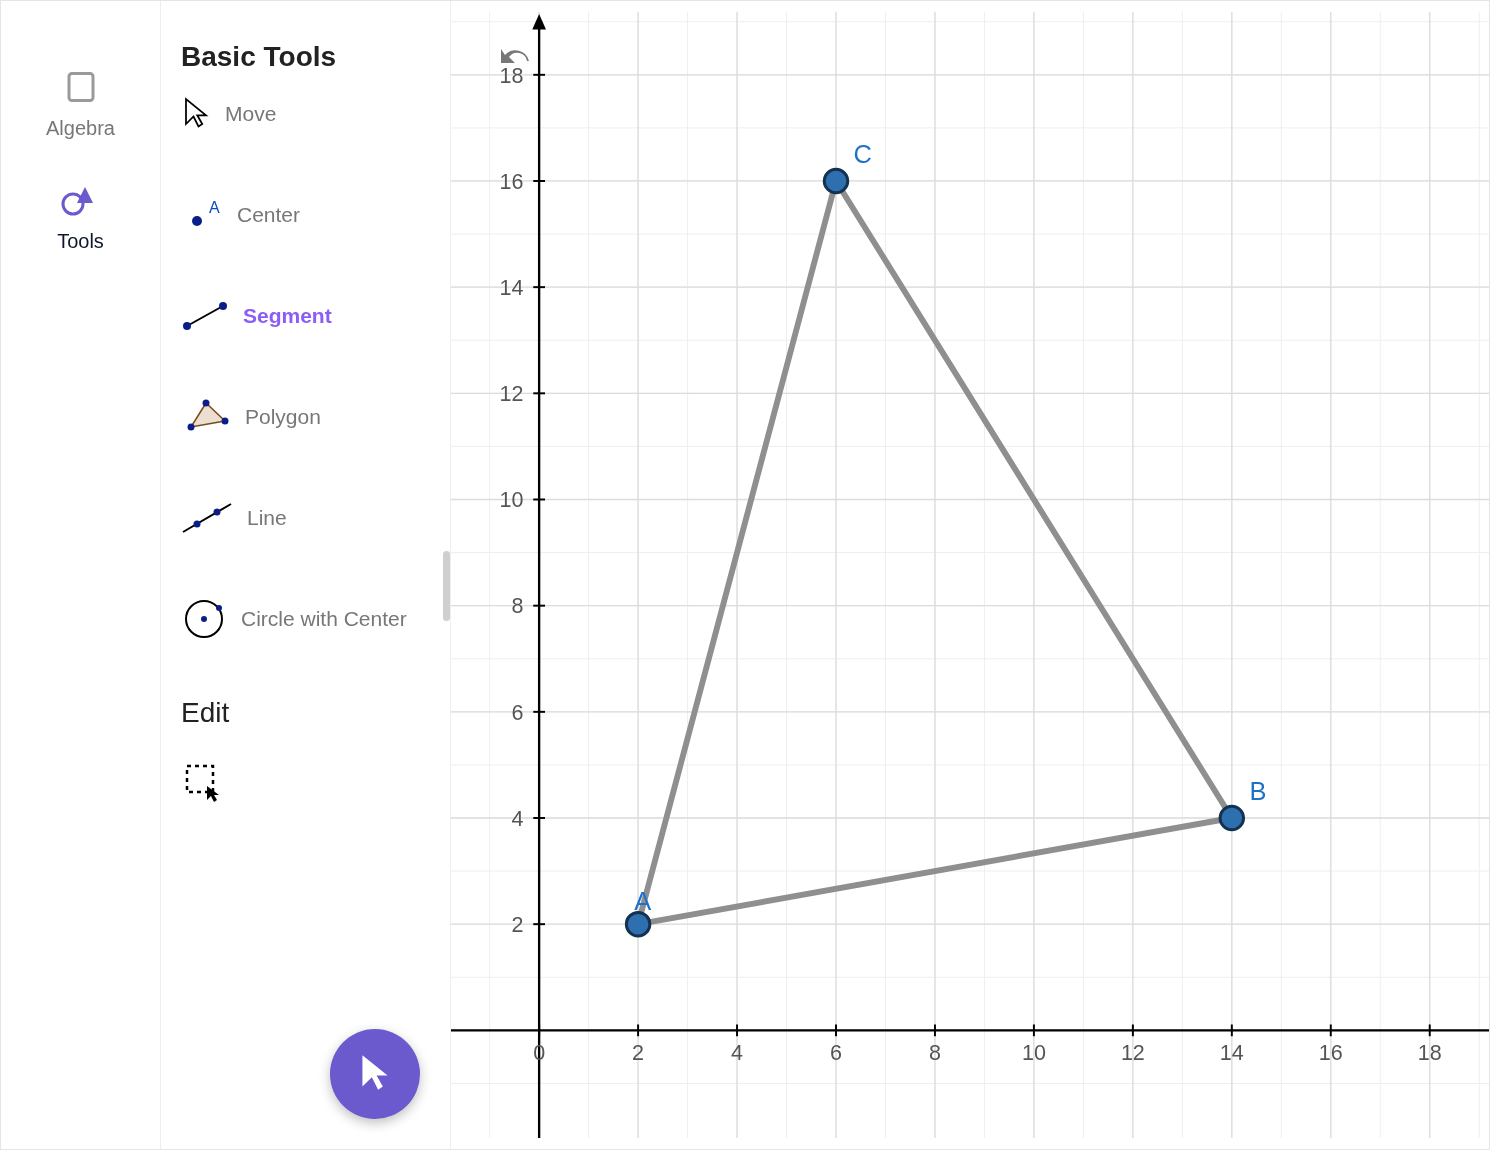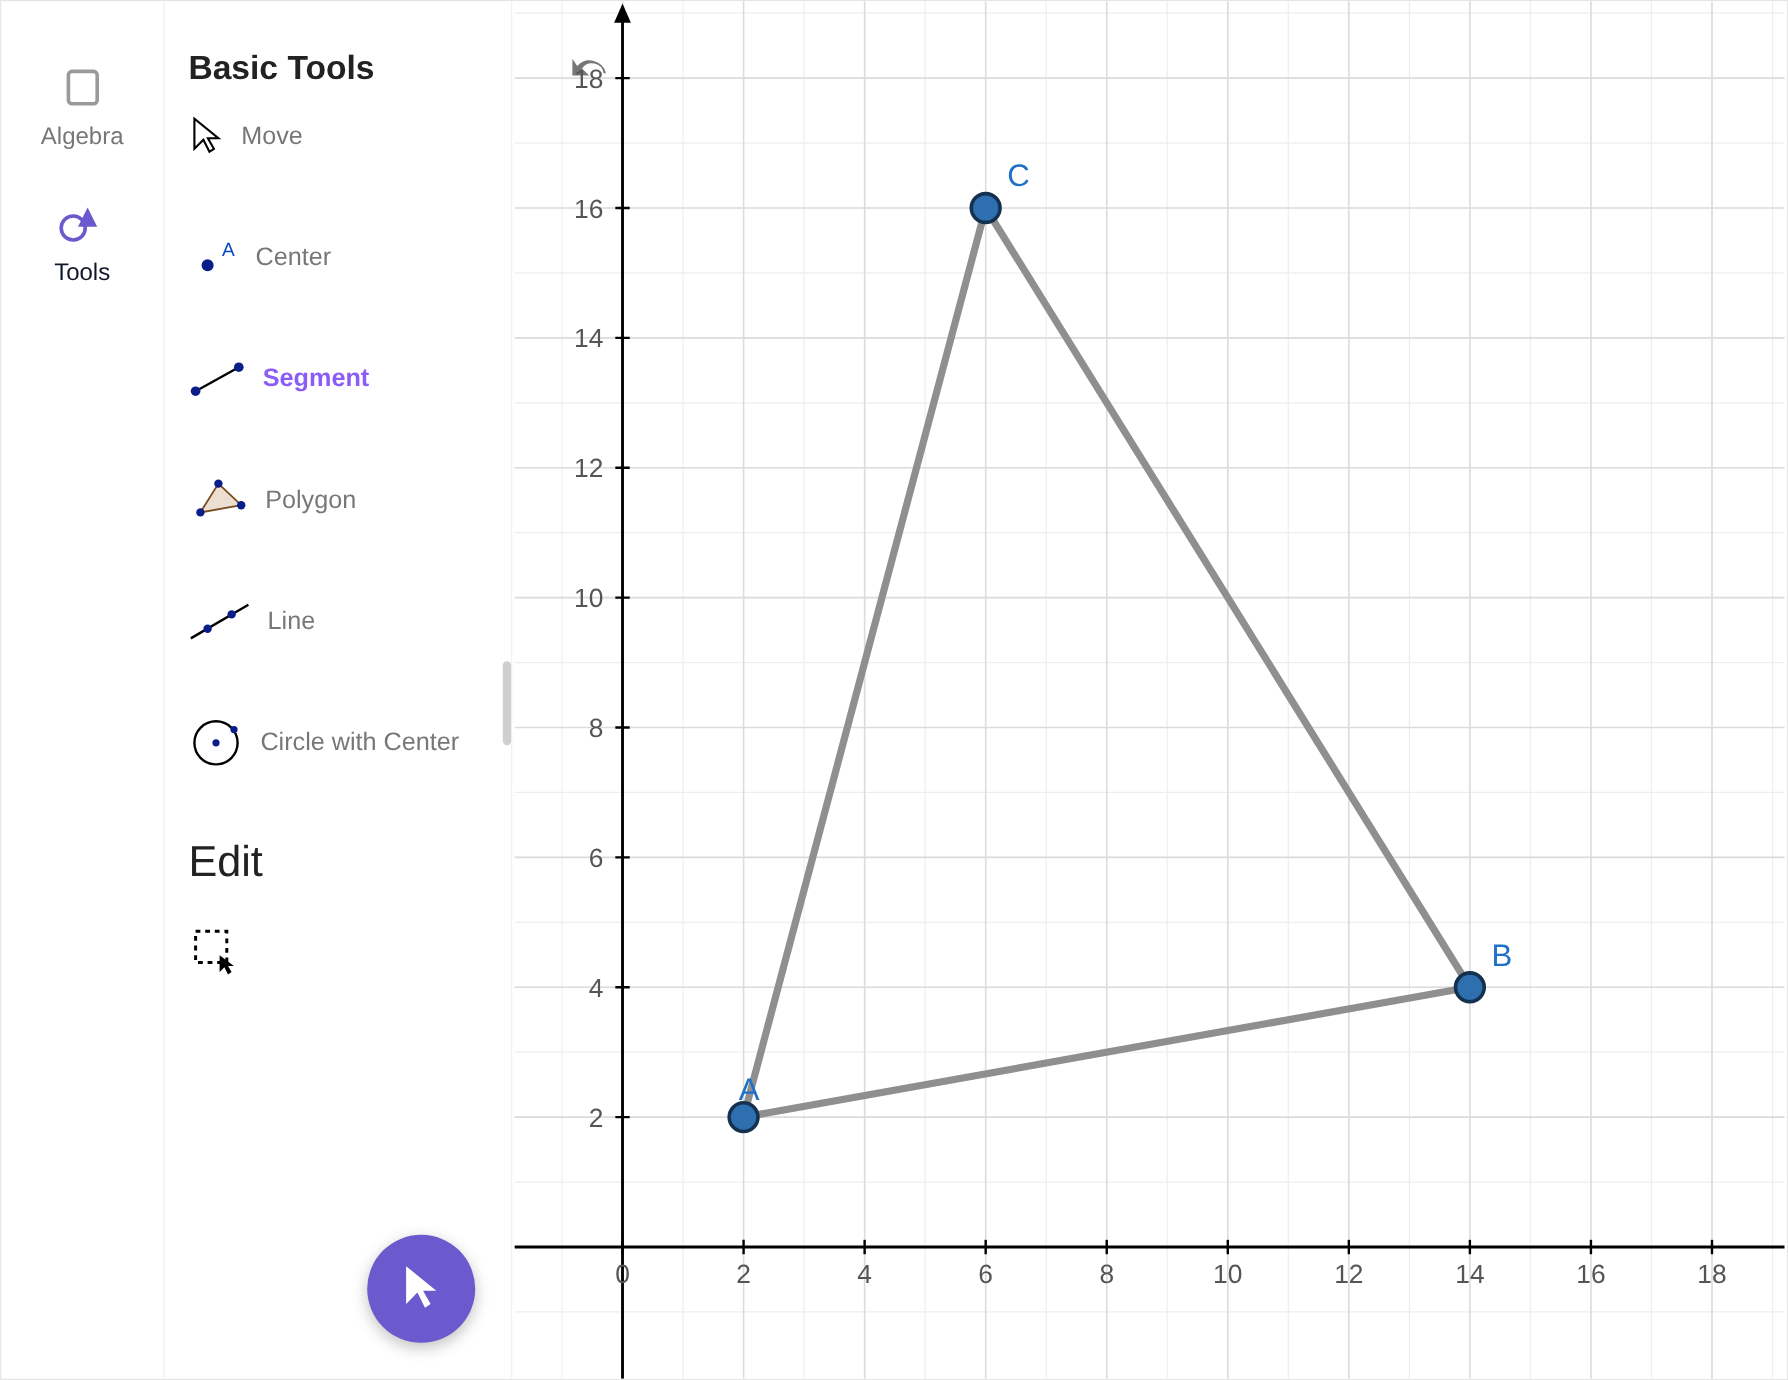--- a/index.html
+++ b/index.html
@@ -1,31 +1,31 @@
 <!DOCTYPE html>
 <html><head>
 <meta charset="utf-8">
 <style>
   * { box-sizing: border-box; margin: 0; padding: 0; }
   html, body { width: 100%; height: 100%; font-family: Arial, Helvetica, sans-serif; background:#fafafa; }
   #app { display:flex; width:1490px; height:1150px; background:#fff; border:1px solid #e5e5e5; }
   
-  .rail { width:136px; border-right:1px solid #eee; display:flex; flex-direction:column; align-items:center; padding-top:52px; gap:40px; }
+  .rail { width:160px; border-right:1px solid #eee; display:flex; flex-direction:column; align-items:center; padding-top:66px; gap:40px; }
   .rail-item { display:flex; flex-direction:column; align-items:center; gap:10px; cursor:pointer; }
   .rail-item span.lbl { font-size:20px; color:#777; }
   .rail-item.active span.lbl { color:#0f172a; }
   .rail-icon { width:40px; height:40px; display:flex; align-items:center; justify-content:center; }
   
   .tools { width:290px; border-right:1px solid #eee; position:relative; padding:40px 20px 0 20px; overflow:hidden; }
   .tools h2 { font-size:28px; font-weight:600; color:#222; margin-bottom:18px; }
   .tool { display:flex; flex-direction:row; align-items:center; gap:14px; margin-bottom:55px; cursor:pointer;}
   .tool .ticon { height:46px; display:flex; align-items:center; justify-content:center; }
   .tool .tname { font-size:21px; color:#777; text-align:center; line-height:1.25; }
   .tool.selected .tname { color:#8b5cf6; font-weight:700; }
-  .section-header { font-size:36px; font-weight:500; color:#222; margin-top:10px; margin-bottom:30px; }
+  .section-header { font-size:28px; font-weight:500; color:#222; margin-top:10px; margin-bottom:30px; }
   .tools-scroll-ind { position:absolute; right:0; top:550px; width:7px; height:70px; background:#cfcfcf; border-radius:4px; }
   .fab { position:absolute; bottom:30px; right:30px; width:90px; height:90px; border-radius:50%; background:#6a5acd; display:flex; align-items:center; justify-content:center; box-shadow:0 4px 12px rgba(0,0,0,.25); cursor:pointer; }
   
   .canvas-wrap { flex:1; position:relative; background:#fff; }
   .undo-btn { position:absolute; top:40px; left:48px; cursor:pointer; }
   svg.plane { position:absolute; inset:0; width:100%; height:100%; }
 </style>
 </head>
 <body>
 

